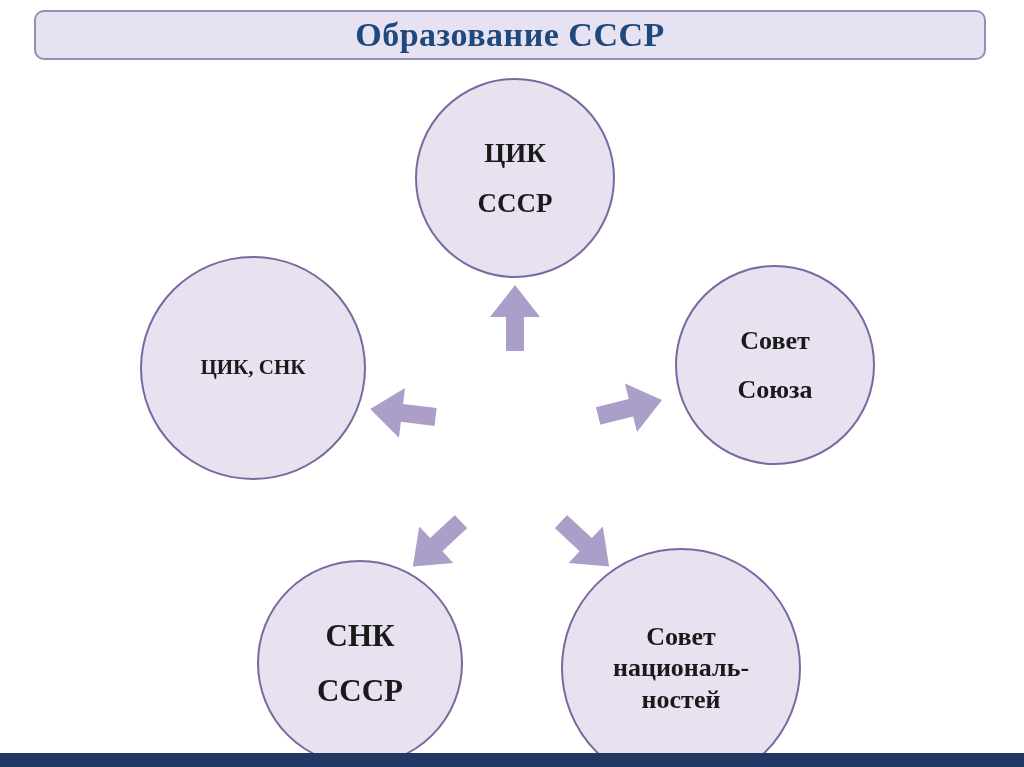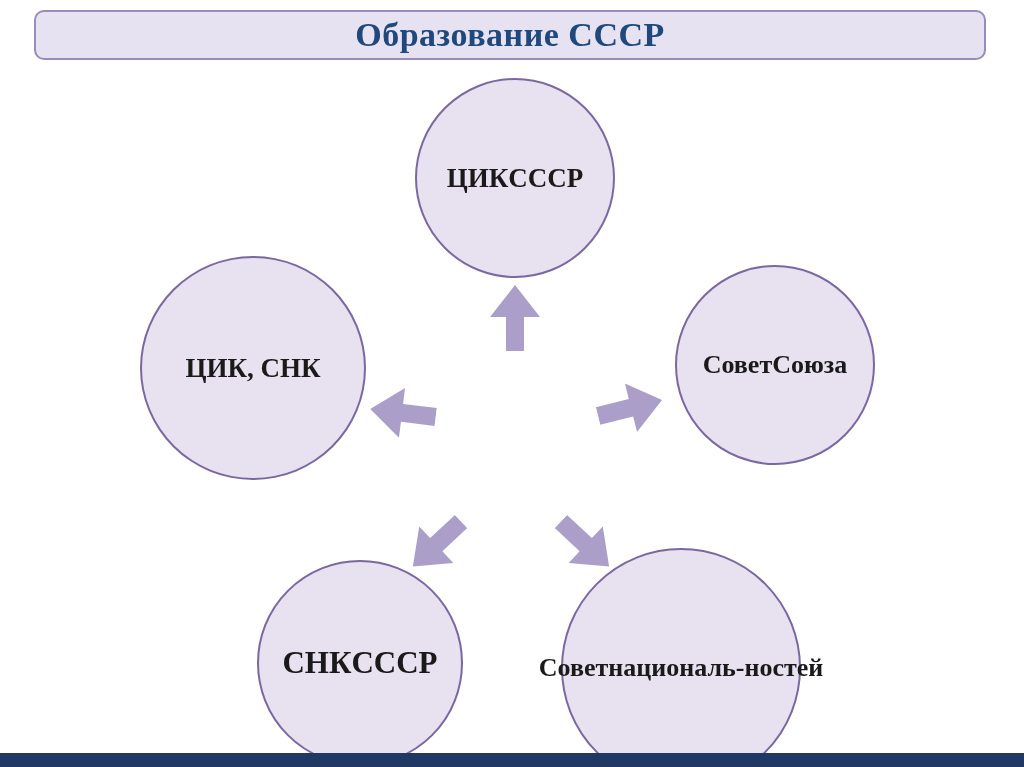--- a/index.html
+++ b/index.html
@@ -39,31 +39,31 @@
   }
 
   
   .node {
     position: absolute;
     border-radius: 50%;
     background: #E7E1F0;
     border: 2px solid #7B68A0;
     box-sizing: border-box;
     display: flex;
-    flex-direction: row;
+    flex-direction: column;
     align-items: center;
     justify-content: center;
     text-align: center;
     color: #1a1a1a;
     font-weight: bold;
   }
   .node .line { line-height: 1.2; }
 
   .node-top    { left: 415px; top:  78px; width: 200px; height: 200px; font-size: 27px; }
-  .node-left   { left: 140px; top: 256px; width: 226px; height: 224px; font-size: 27px; }
+  .node-left   { left: 140px; top: 256px; width: 226px; height: 224px; font-size: 21px; }
   .node-right  { left: 675px; top: 265px; width: 200px; height: 200px; font-size: 26px; }
   .node-bleft  { left: 257px; top: 560px; width: 206px; height: 206px; font-size: 31px; }
   .node-bright { left: 561px; top: 548px; width: 240px; height: 240px; font-size: 26px; }
 
   .node-center {
     left: 433px; top: 372px; width: 160px; height: 160px;
     background: #CDC1DE;
     font-size: 24px;
   }
   .node-center .line { line-height: 1.18; }

